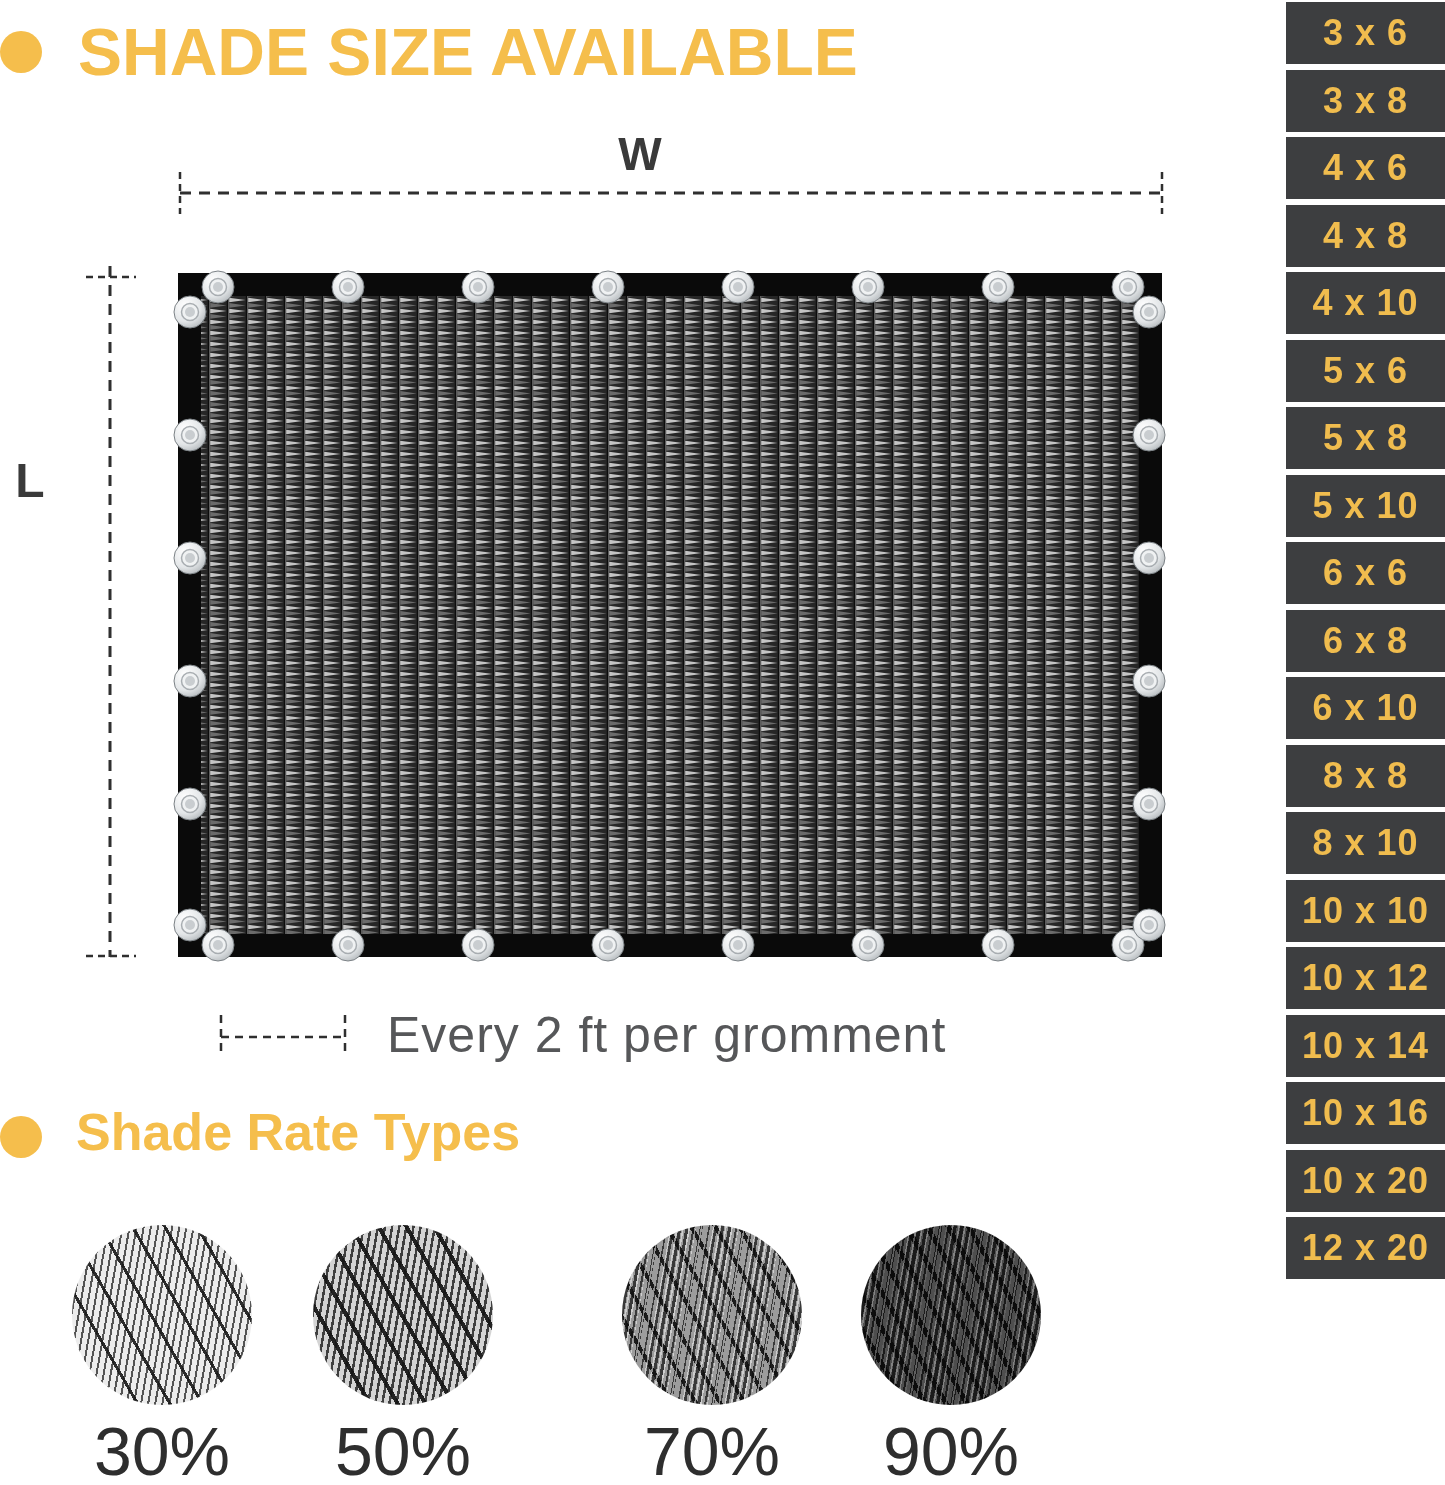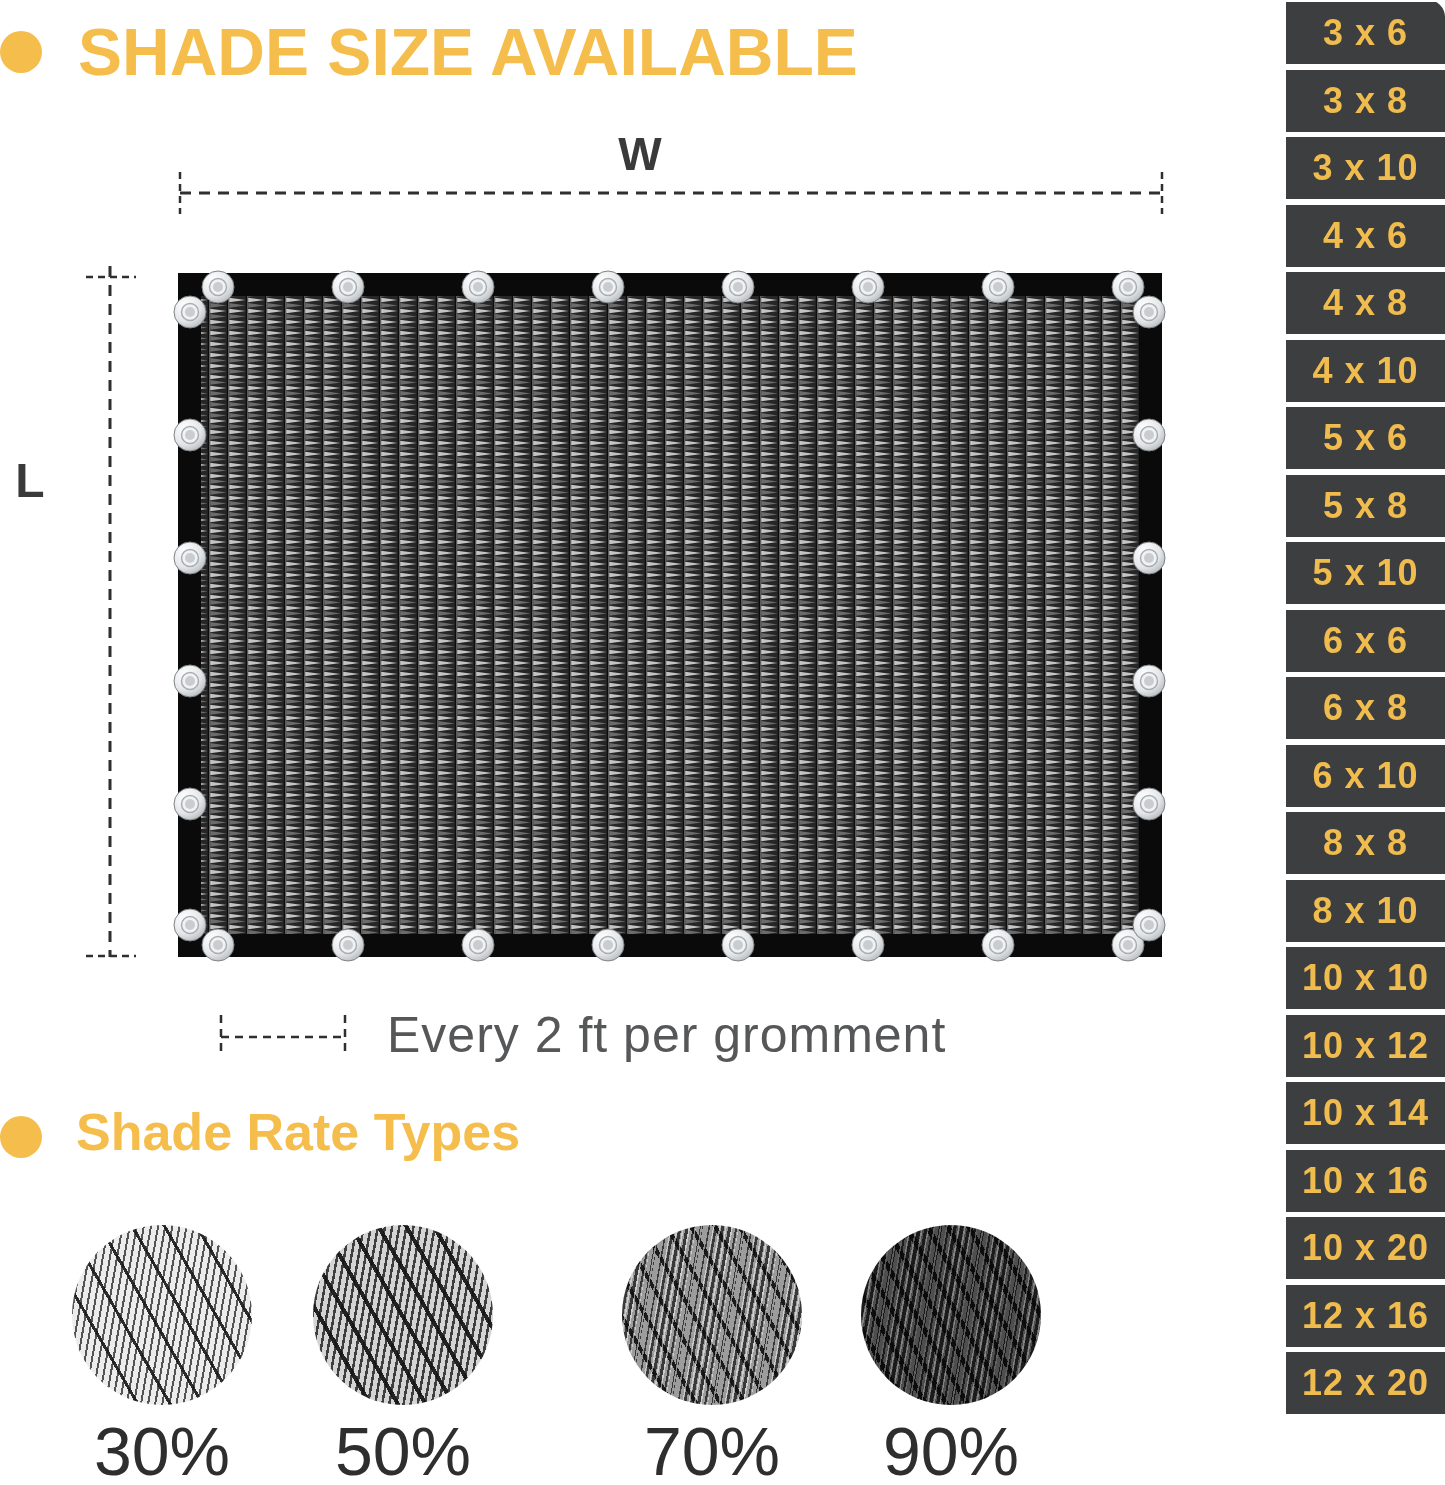--- a/index.html
+++ b/index.html
@@ -1,18 +1,18 @@
 <!DOCTYPE html>
 <html><head>
 <meta charset="utf-8">
 <style>
   html,body{margin:0;padding:0;background:#ffffff;}
   .canvas{
     position:relative;width:1445px;height:1485px;background:#ffffff;
-    font-family:"Liberation Sans",sans-serif;overflow:hidden;border-radius:17px;
+    font-family:"Liberation Sans",sans-serif;overflow:hidden;
   }
   
   .bullet{position:absolute;border-radius:50%;background:#F5BE4C;}
   #bullet1{left:0px;top:31px;width:42px;height:42px;}
   #bullet2{left:0px;top:1116px;width:42px;height:42px;}
   .sec-title{position:absolute;color:#F5BE4C;font-weight:800;white-space:nowrap;letter-spacing:0;}
   #title1{left:78px;top:14px;font-size:66px;}
   #title2{left:76px;top:1102px;font-size:52px;}
 
   
@@ -159,34 +159,32 @@
   <div class="rate-circle rc70" id="rc3"></div>
   <div class="rate-circle rc90" id="rc4"></div>
   <div class="rate-label" id="rl1">30%</div>
   <div class="rate-label" id="rl2">50%</div>
   <div class="rate-label" id="rl3">70%</div>
   <div class="rate-label" id="rl4">90%</div>
 
   <div class="sizes-col">
     <div class="size-box">3 x 6</div>
     <div class="size-box">3 x 8</div>
-    <div class="size-box">3 x 10</div>
     <div class="size-box">4 x 6</div>
     <div class="size-box">4 x 8</div>
     <div class="size-box">4 x 10</div>
     <div class="size-box">5 x 6</div>
     <div class="size-box">5 x 8</div>
     <div class="size-box">5 x 10</div>
     <div class="size-box">6 x 6</div>
     <div class="size-box">6 x 8</div>
     <div class="size-box">6 x 10</div>
     <div class="size-box">8 x 8</div>
     <div class="size-box">8 x 10</div>
     <div class="size-box">10 x 10</div>
     <div class="size-box">10 x 12</div>
     <div class="size-box">10 x 14</div>
     <div class="size-box">10 x 16</div>
     <div class="size-box">10 x 20</div>
-    <div class="size-box">12 x 16</div>
     <div class="size-box">12 x 20</div>
   </div>
 
 </div>
 
 </body></html>

